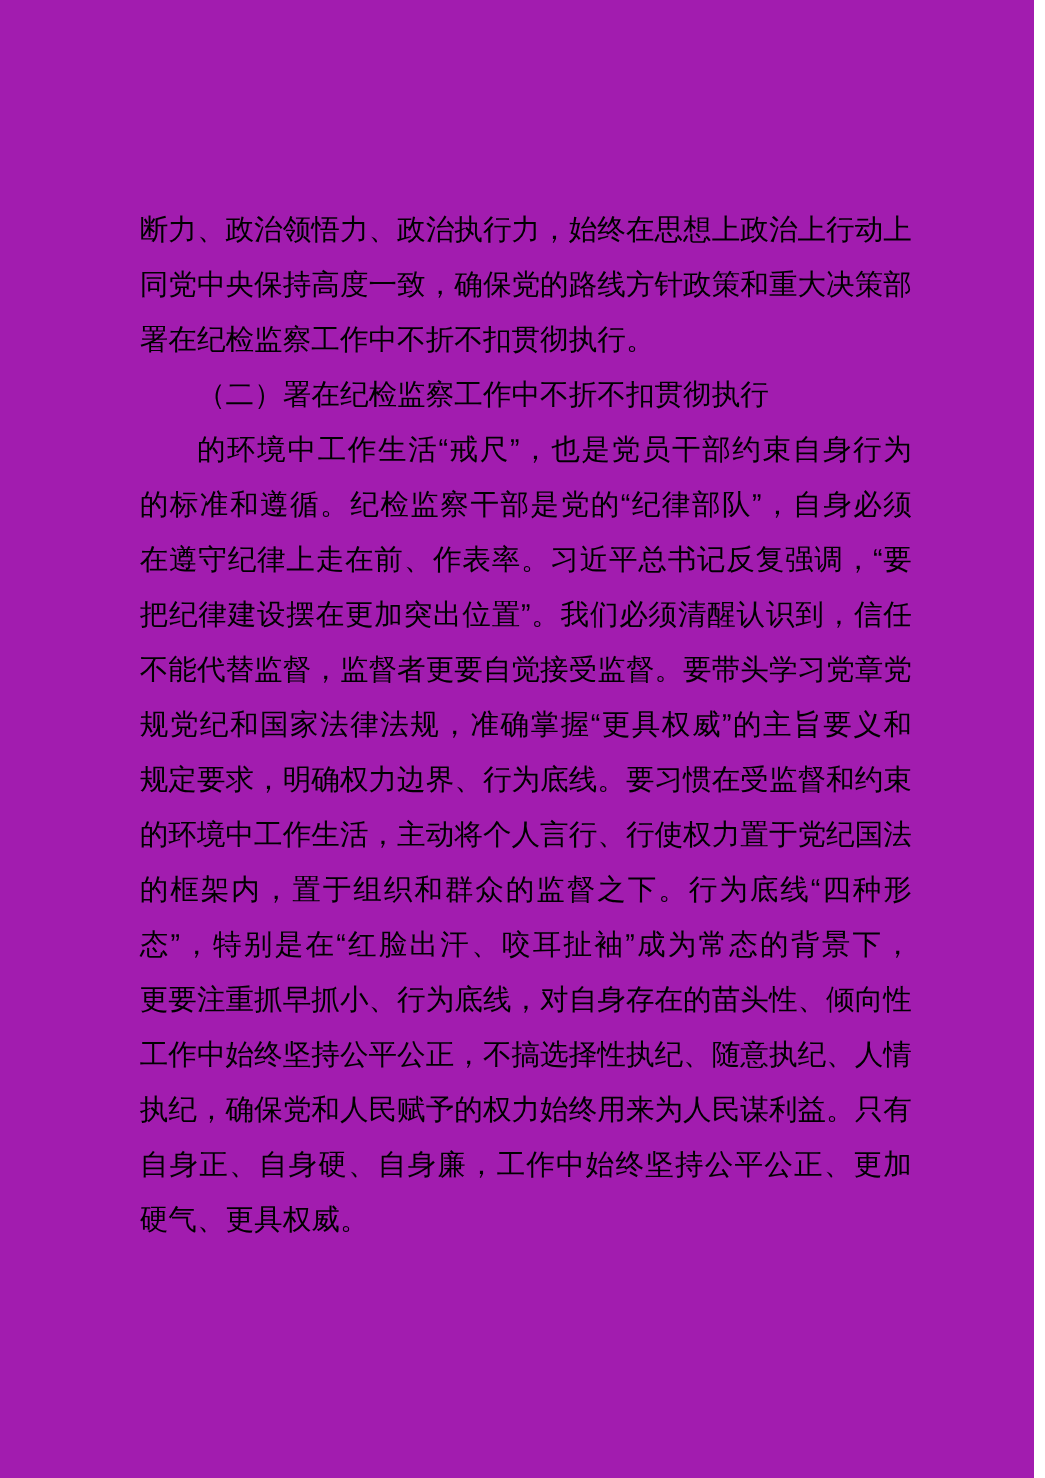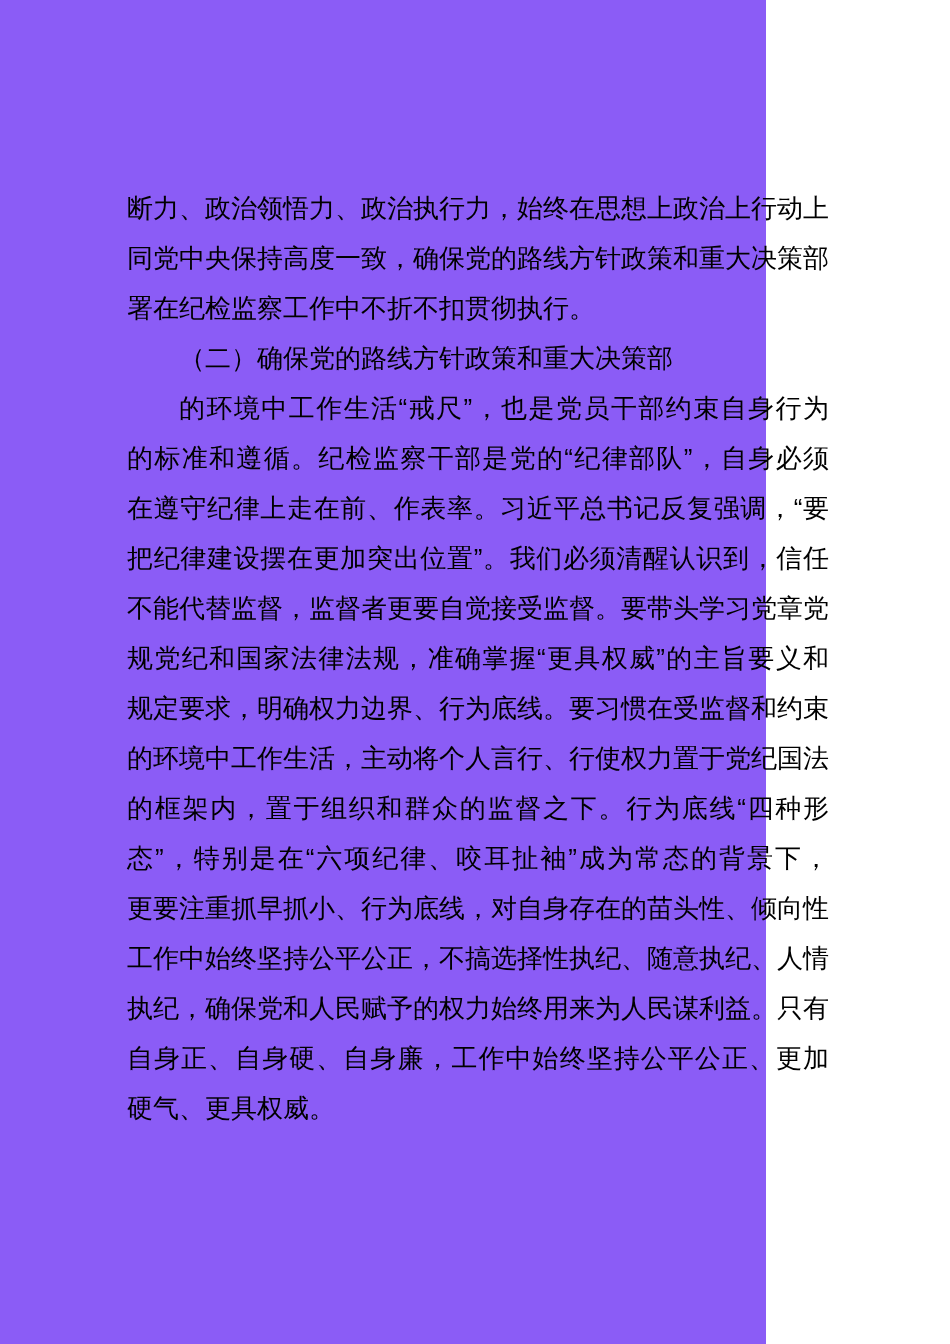--- a/index.html
+++ b/index.html
@@ -7,23 +7,23 @@
   body {
     width: 950px;
     height: 1344px;
     background: #ffffff;
     color: #000000;
     font-family: "Liberation Sans", sans-serif;
     overflow: hidden;
     position: relative;
   }
   .page {
-    width: 766px;
+    width: 940px;
     height: 1344px;
-    background: #8b5cf6;
+    background: #a21caf;
     position: relative;
   }
   .doc {
     position: absolute;
     left: 127px;
     top: 183px;
     width: 702px;
   }
   .block { margin: 0; padding: 0; }
   .line {
@@ -50,33 +50,33 @@
 <body style="background: rgb(255, 255, 255); color: rgb(0, 0, 0);">
 
 <div class="page">
   <div class="doc">
       <div class="block paragraph">
         <div class="line j">断力、政治领悟力、政治执行力，始终在思想上政治上行动上</div>
         <div class="line j">同党中央保持高度一致，确保党的路线方针政策和重大决策部</div>
         <div class="line">署在纪检监察工作中不折不扣贯彻执行。</div>
       </div>
       <div class="block heading">
-        <div class="line indent">（二）确保党的路线方针政策和重大决策部</div>
+        <div class="line indent">（二）署在纪检监察工作中不折不扣贯彻执行</div>
       </div>
       <div class="block paragraph">
         <div class="line j indent">的环境中工作生活“戒尺”，也是党员干部约束自身行为</div>
         <div class="line j">的标准和遵循。纪检监察干部是党的“纪律部队”，自身必须</div>
         <div class="line j">在遵守纪律上走在前、作表率。习近平总书记反复强调，“要</div>
         <div class="line j">把纪律建设摆在更加突出位置”。我们必须清醒认识到，信任</div>
         <div class="line j">不能代替监督，监督者更要自觉接受监督。要带头学习党章党</div>
         <div class="line j">规党纪和国家法律法规，准确掌握“更具权威”的主旨要义和</div>
         <div class="line j">规定要求，明确权力边界、行为底线。要习惯在受监督和约束</div>
         <div class="line j">的环境中工作生活，主动将个人言行、行使权力置于党纪国法</div>
         <div class="line j">的框架内，置于组织和群众的监督之下。行为底线“四种形</div>
-        <div class="line j">态”，特别是在“六项纪律、咬耳扯袖”成为常态的背景下，</div>
+        <div class="line j">态”，特别是在“红脸出汗、咬耳扯袖”成为常态的背景下，</div>
         <div class="line j">更要注重抓早抓小、行为底线，对自身存在的苗头性、倾向性</div>
         <div class="line j">工作中始终坚持公平公正，不搞选择性执纪、随意执纪、人情</div>
         <div class="line j">执纪，确保党和人民赋予的权力始终用来为人民谋利益。只有</div>
         <div class="line j">自身正、自身硬、自身廉，工作中始终坚持公平公正、更加</div>
         <div class="line">硬气、更具权威。</div>
       </div>
     </div>
 </div>
 
 </body></html>

